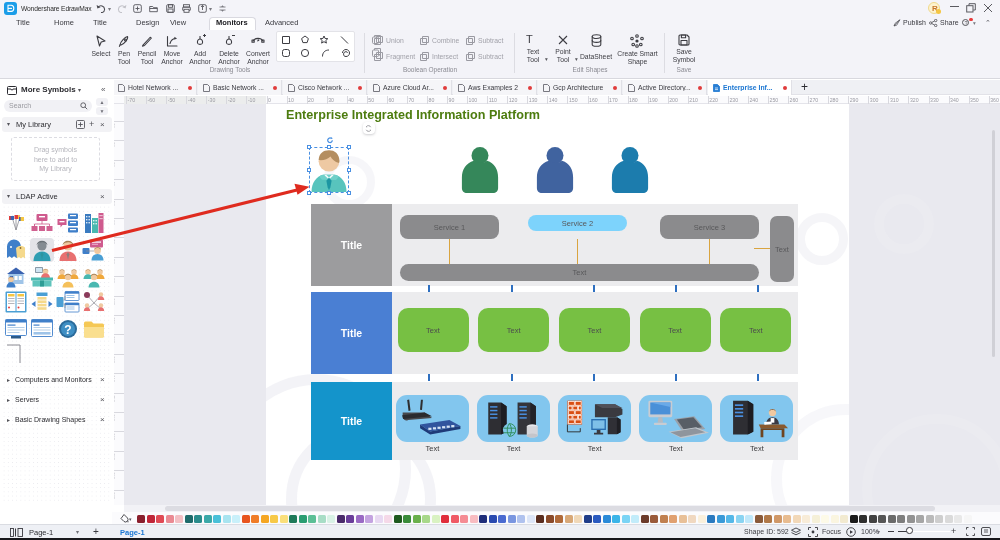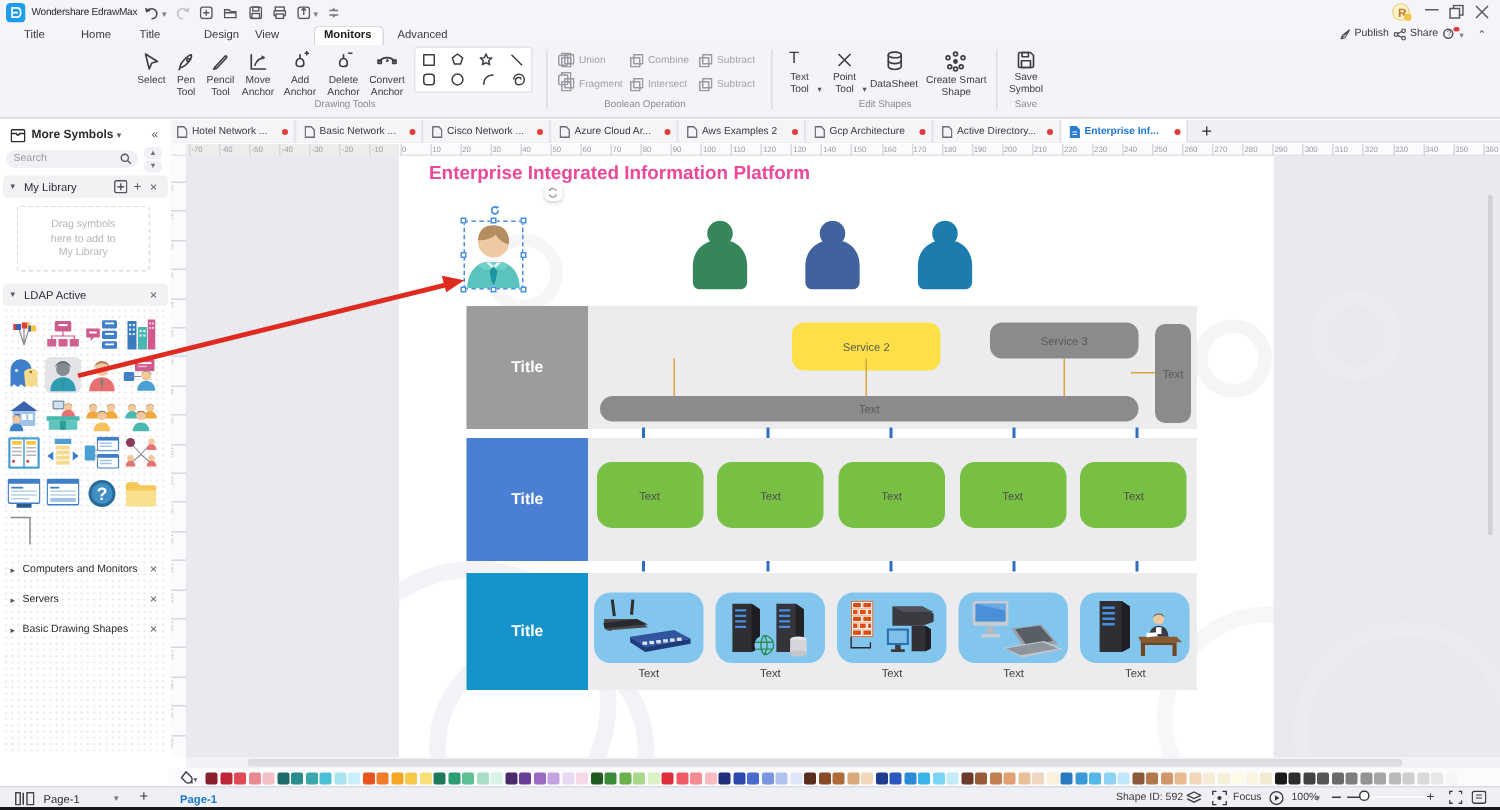--- a/index.html
+++ b/index.html
@@ -16,21 +16,21 @@
       <div style="position:absolute;border-radius:50%;border:11px solid rgba(232,232,240,0.5);left:530px;top:109px;width:52px;height:52px;border-width:9px;border-color:rgba(236,236,242,0.55);"></div>
       <div style="position:absolute;border-radius:50%;border:11px solid rgba(232,232,240,0.5);left:505px;top:300px;width:150px;height:150px;border-color:rgba(236,236,242,0.4);"></div>
       <div style="position:absolute;border-radius:50%;border:11px solid rgba(232,232,240,0.5);left:57px;top:52px;width:52px;height:52px;border-width:8px;border-color:rgba(236,236,242,0.45);"></div>
     </div>
     <div style="position:absolute;left:362.5px;top:122px;width:12px;height:12px;border-radius:4px;background:#fff;box-shadow:0 1px 2.5px rgba(60,60,70,0.25);"></div>
     <svg style="position:absolute;left:365px;top:124.5px" width="7" height="7" viewBox="0 0 7 7">
       <path d="M5.8 2.2 a2.6 2.6 0 0 0 -4.4-0.6 M1.2 4.8 a2.6 2.6 0 0 0 4.4 0.6" fill="none" stroke="#8a8a90" stroke-width="0.8"></path>
       <path d="M1.1 1 v1.3 h1.3z" fill="#8a8a90"></path>
       <path d="M5.9 6 v-1.3 h-1.3z" fill="#8a8a90"></path>
     </svg>
-    <div style="position:absolute;left:286px;top:107.5px;font-size:12.6px;font-weight:bold;color:#ec4899;font-family:'Liberation Sans',sans-serif;">Enterprise Integrated Information Platform</div>
+    <div style="position:absolute;left:286px;top:107.5px;font-size:12.6px;font-weight:bold;color:#4d7c0f;font-family:'Liberation Sans',sans-serif;">Enterprise Integrated Information Platform</div>
     <svg style="position:absolute;left:460px;top:147px" width="40" height="46" viewBox="0 0 40 46">
       <circle cx="20" cy="8.6" r="8.5" fill="#35875a"></circle>
       <path d="M20 15.8 c-2.2 0-4.5-0.7-6.2-2 C6 16.2 1.9 22.6 1.9 30.4 v10.6 c0 3 2 5 5.2 5 h25.8 c3.2 0 5.2-2 5.2-5 V30.4 c0-7.8-3.6-14.2-11-16.6 -1.7 1.3-4 2-6.2 2 z" fill="#35875a"></path>
     </svg>
     <svg style="position:absolute;left:535px;top:147px" width="40" height="46" viewBox="0 0 40 46">
       <circle cx="20" cy="8.6" r="8.5" fill="#40639f"></circle>
       <path d="M20 15.8 c-2.2 0-4.5-0.7-6.2-2 C6 16.2 1.9 22.6 1.9 30.4 v10.6 c0 3 2 5 5.2 5 h25.8 c3.2 0 5.2-2 5.2-5 V30.4 c0-7.8-3.6-14.2-11-16.6 -1.7 1.3-4 2-6.2 2 z" fill="#40639f"></path>
     </svg>
     <svg style="position:absolute;left:610px;top:147px" width="40" height="46" viewBox="0 0 40 46">
       <circle cx="20" cy="8.6" r="8.5" fill="#1c7cad"></circle>
@@ -56,21 +56,22 @@
     <svg style="position:absolute;left:326.5px;top:137px" width="6.5" height="6.5" viewBox="0 0 8 8">
       <path d="M6.5 4 a2.8 2.8 0 1 1 -1.4-2.4" fill="none" stroke="#4a90e2" stroke-width="1.5"></path>
       <path d="M4.8 0 l2.4 1.6 -2.5 1.3z" fill="#4a90e2"></path>
     </svg>
     <div style="position:absolute;left:311px;top:204px;width:487px;height:82px;background:#ececee;"></div>
     <div style="position:absolute;left:311px;top:292px;width:487px;height:82px;background:#ececee;"></div>
     <div style="position:absolute;left:311px;top:382px;width:487px;height:78px;background:#ececee;"></div>
     <div style="position:absolute;left:311px;top:204px;width:81px;height:82px;background:#9c9c9e;color:#fff;font-weight:bold;font-size:10.5px;display:flex;align-items:center;justify-content:center;">Title</div>
     <div style="position:absolute;left:311px;top:292px;width:81px;height:82px;background:#4a7fd3;color:#fff;font-weight:bold;font-size:10.5px;display:flex;align-items:center;justify-content:center;">Title</div>
     <div style="position:absolute;left:311px;top:382px;width:81px;height:78px;background:#1494cb;color:#fff;font-weight:bold;font-size:10.5px;display:flex;align-items:center;justify-content:center;">Title</div>
-    <div style="position:absolute;left:528px;top:215px;width:99px;height:32px;background:#fde047;border-radius:8px;color:#58585a;font-size:7.5px;display:flex;align-items:center;justify-content:center;">Service 2</div>
+    <div style="position:absolute;left:400px;top:215px;width:99px;height:24px;background:#8b8b8d;border-radius:8px;color:#58585a;font-size:7.5px;display:flex;align-items:center;justify-content:center;">Service 1</div>
+    <div style="position:absolute;left:528px;top:215px;width:99px;height:16px;background:#7dd3fc;border-radius:8px;color:#58585a;font-size:7.5px;display:flex;align-items:center;justify-content:center;">Service 2</div>
     <div style="position:absolute;left:660px;top:215px;width:99px;height:24px;background:#8b8b8d;border-radius:8px;color:#58585a;font-size:7.5px;display:flex;align-items:center;justify-content:center;">Service 3</div>
     <div style="position:absolute;left:400px;top:264px;width:359px;height:17px;background:#8b8b8d;border-radius:8px;color:#58585a;font-size:7.5px;display:flex;align-items:center;justify-content:center;border-radius:8.5px;">Text</div>
     <div style="position:absolute;left:770px;top:216px;width:24px;height:66px;background:#8b8b8d;border-radius:8px;color:#58585a;font-size:7.5px;display:flex;align-items:center;justify-content:center;border-radius:7px;">Text</div>
     <div style="position:absolute;left:449px;top:239px;width:1.2px;height:25px;background:#d9a43f;"></div>
     <div style="position:absolute;left:577px;top:239px;width:1.2px;height:25px;background:#d9a43f;"></div>
     <div style="position:absolute;left:709px;top:239px;width:1.2px;height:25px;background:#d9a43f;"></div>
     <div style="position:absolute;left:754px;top:248px;width:16px;height:1.2px;background:#d9a43f;"></div>
     <div style="position:absolute;left:428px;top:284.5px;width:2px;height:7px;background:#2e6fc0;"></div>
     <div style="position:absolute;left:510.5px;top:284.5px;width:2px;height:7px;background:#2e6fc0;"></div>
     <div style="position:absolute;left:593px;top:284.5px;width:2px;height:7px;background:#2e6fc0;"></div>

